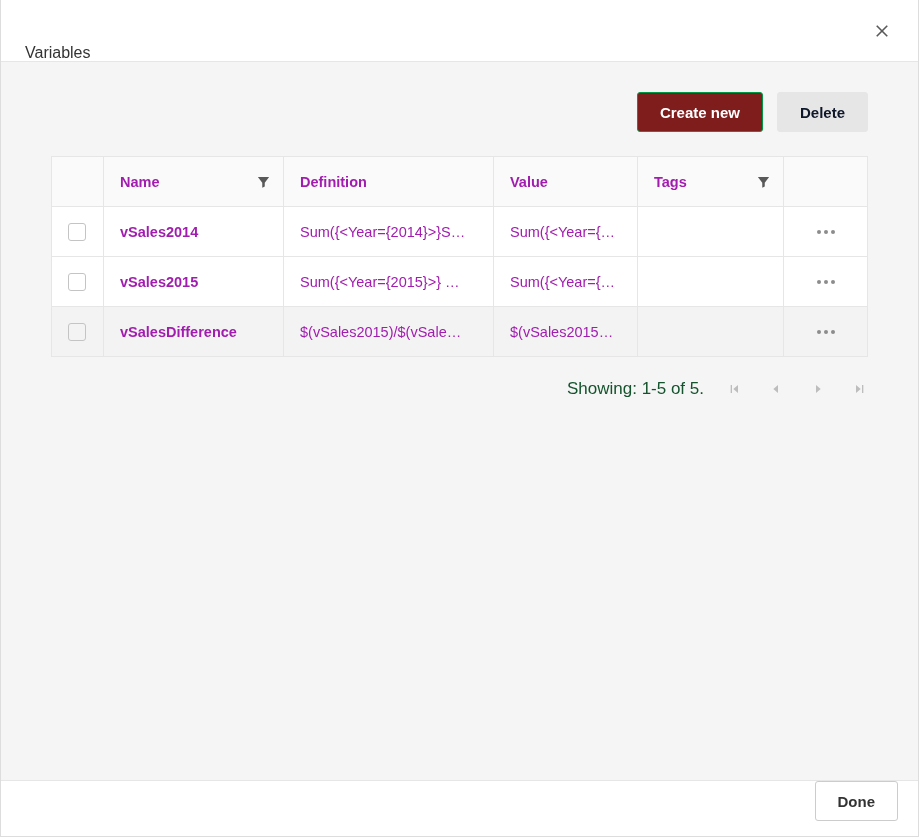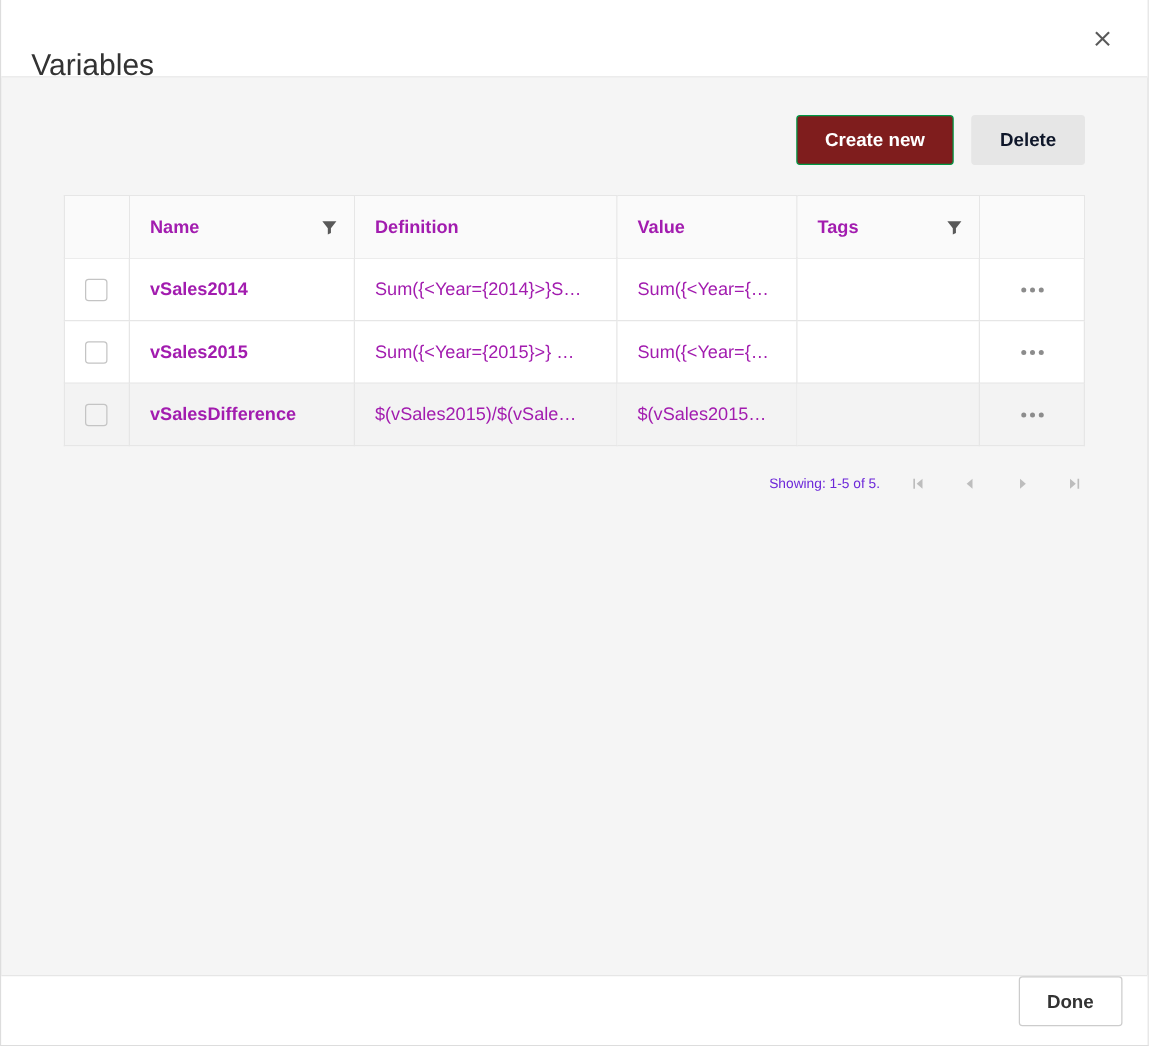--- a/index.html
+++ b/index.html
@@ -26,21 +26,21 @@
       background: #fff;
       height: 62px;
       display: flex;
       align-items: center;
       justify-content: space-between;
       padding: 0 24px;
       border-bottom: 1px solid #e6e6e6;
     }
 
     .dialog-title {
-      font-size: 24px;
+      font-size: 16px;
       font-weight: 400;
       color: #333;
       margin-top: 44px;
     }
 
     .close-btn {
       width: 24px;
       height: 24px;
       cursor: pointer;
       display: flex;
@@ -161,22 +161,22 @@
     }
 
     .selected-row td { background: #f3f3f3; margin-top: 42px; }
 
     .pager-row {
       display: flex;
       justify-content: flex-end;
       align-items: center;
       gap: 22px;
       padding: 22px 0 0 0;
-      color: #6d28d9;
-      font-size: 11px;
+      color: #14532d;
+      font-size: 17px;
     }
     .pager-icons { display: flex; gap: 26px; }
     .pager-icon { color: #bdbdbd; cursor: default; display: flex; align-items: center; }
     .pager-icon svg { width: 16px; height: 16px; }
 
     .dialog-footer {
       background: #fff;
       border-top: 1px solid #e6e6e6;
       height: 56px;
       display: flex;

